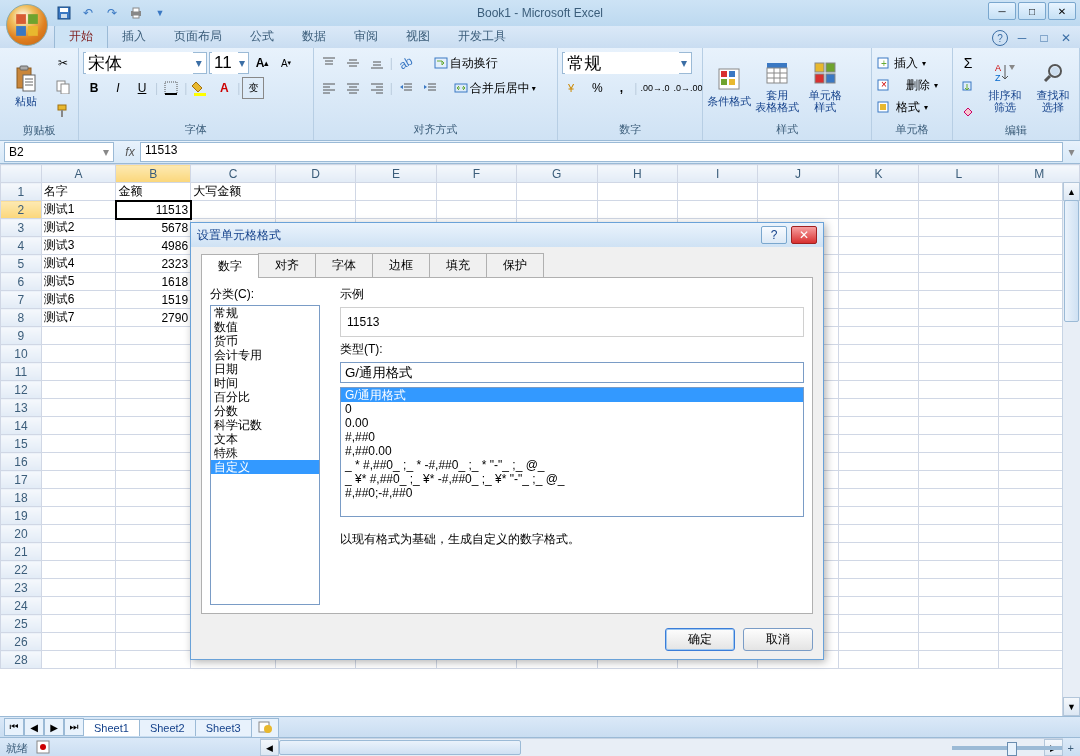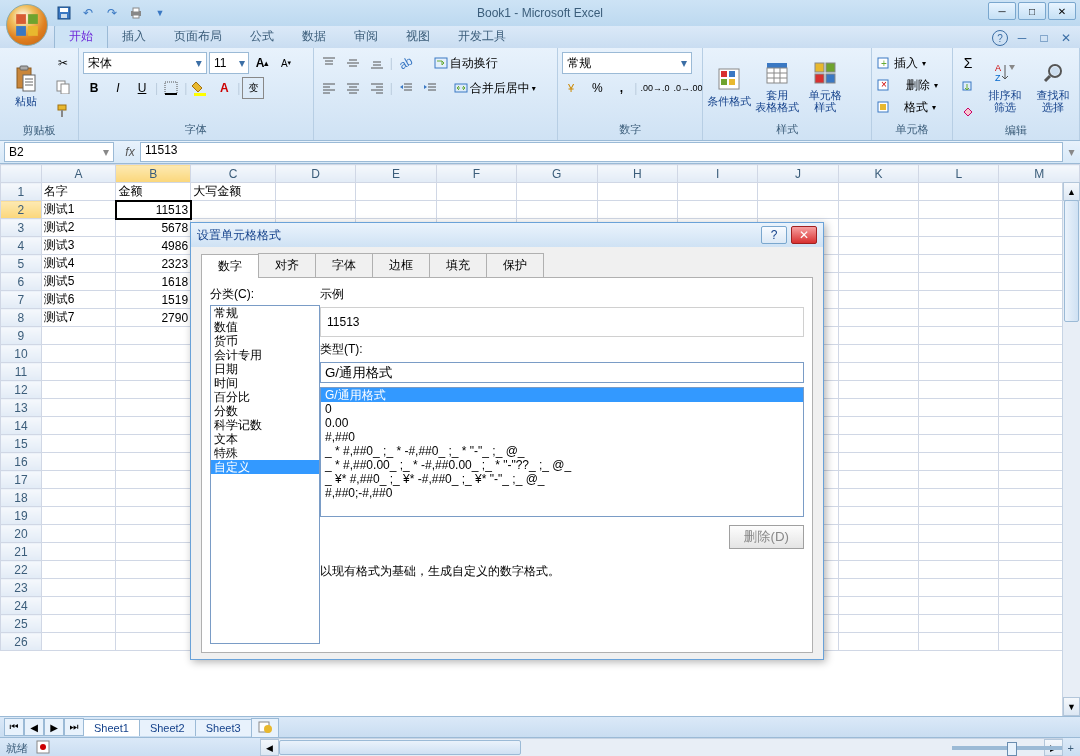--- a/index.html
+++ b/index.html
@@ -6,35 +6,35 @@
 .titlebar{height:26px;background:linear-gradient(#cde3f5,#bdd9f0);display:flex;align-items:center;position:relative}
 .office-btn{width:40px;height:40px;border-radius:50%;background:radial-gradient(circle at 40% 30%,#fff,#f0c060 30%,#e08020 60%,#c06010);border:1px solid #8aa;position:absolute;left:6px;top:4px;z-index:10;display:flex;align-items:center;justify-content:center}
 .office-btn svg{width:26px;height:26px}
 .qat{margin-left:54px;display:flex;gap:4px;align-items:center}
 .qat-btn{width:20px;height:20px;display:flex;align-items:center;justify-content:center}
 .title-text{position:absolute;left:50%;transform:translateX(-50%);color:#3b5d7a;font-size:12px}
 .winctrl{position:absolute;right:4px;top:2px;display:flex;gap:2px}
 .winctrl div{width:26px;height:16px;background:linear-gradient(#e8f4ff,#c5e0f5);border:1px solid #7aa7ce;border-radius:2px;display:flex;align-items:center;justify-content:center;font-size:10px}
 .ribbon-tabs{height:22px;background:linear-gradient(#dbe9f8,#c9ddf1);display:flex;align-items:end;padding-left:54px;gap:0}
 .rtab{padding:3px 14px;color:#3b5d7a;cursor:default}
-.rtab.active{background:#cde3f5;border:1px solid #9bbad6;border-bottom:none;border-radius:3px 3px 0 0;color:#6d28d9}
+.rtab.active{background:#cde3f5;border:1px solid #9bbad6;border-bottom:none;border-radius:3px 3px 0 0;color:#7f1d1d}
 .ribbon-help{position:absolute;right:6px;top:30px;display:flex;gap:6px;align-items:center}
 .ribbon-help span{width:16px;height:16px;display:flex;align-items:center;justify-content:center;color:#3b6ea5}
 .ribbon{height:92px;background:linear-gradient(#e8f2fc,#cfe2f4);border-bottom:1px solid #9bbad6;display:flex}
 .group{border-right:1px solid #b7cee4;display:flex;flex-direction:column;padding:2px 4px}
 .group-body{flex:1;display:flex;align-items:flex-start;gap:4px;padding-top:2px}
 .group-label{text-align:center;color:#3b5d7a;font-size:11px;padding:1px 0;position:relative}
 .bigbtn{display:flex;flex-direction:column;align-items:center;justify-content:center;width:44px;height:68px;gap:2px}
 .bigbtn .ico{width:28px;height:28px;display:flex;align-items:center;justify-content:center}
 .bigbtn .lbl{font-size:11px;color:#15428b;text-align:center;line-height:12px}
 .midbtn{display:flex;flex-direction:column;gap:2px}
 .rowbtn{display:flex;align-items:center;gap:2px;height:22px}
 .sbtn{min-width:20px;height:20px;border:1px solid transparent;display:flex;align-items:center;justify-content:center}
 .combo{height:20px;border:1px solid #9bbad6;background:#fff;display:flex;align-items:center;padding:0 2px}
-.combo input{border:none;outline:none;font-size:12px;width:100%}
+.combo input{border:none;outline:none;font-size:17px;width:100%}
 .combo .drop{width:12px;text-align:center;color:#3b6ea5}
 .fontname{width:118px}
 .fontsize{width:34px}
 .namebox-row{height:22px;background:linear-gradient(#e8f2fc,#d8e9f8);border-bottom:1px solid #9bbad6;display:flex;align-items:center}
 .namebox{width:100px;height:18px;background:#fff;border:1px solid #9bbad6;margin-left:4px;display:flex;align-items:center;padding:0 4px}
 .namebox .drop{margin-left:auto;color:#888}
 .fxbar{flex:1;display:flex;align-items:center;margin-left:6px}
 .fxico{width:20px;height:18px;display:flex;align-items:center;justify-content:center;font-style:italic;color:#555}
 .fxinput{flex:1;height:18px;background:#fff;border:1px solid #9bbad6;padding:0 4px}
 .sheet-area{position:relative;background:#fff;height:552px;overflow:hidden}
@@ -61,21 +61,21 @@
 
 .dialog{position:absolute;left:190px;top:222px;width:632px;height:436px;background:#f0f0f0;border:1px solid #6aa2d8;box-shadow:2px 2px 8px rgba(0,0,0,.3);display:flex;flex-direction:column}
 .dlg-title{height:24px;background:linear-gradient(#eaf3fc,#cfe2f4);display:flex;align-items:center;padding:0 6px;font-size:12px;color:#15428b}
 .dlg-title .spacer{flex:1}
 .dlg-title .dbtn{width:24px;height:16px;border:1px solid #7aa7ce;background:linear-gradient(#f8fbff,#dce9f6);margin-left:4px;display:flex;align-items:center;justify-content:center;border-radius:2px}
 .dlg-title .dbtn.close{background:linear-gradient(#f7a0a0,#d83030);border-color:#a02020;color:#fff}
 .dlg-body{flex:1;padding:6px 10px;display:flex;flex-direction:column}
 .dlg-tabs{display:flex;border-bottom:1px solid #b0b0b0}
 .dtab{padding:3px 16px;border:1px solid #b0b0b0;border-bottom:none;background:#f0f0f0;margin-right:-1px;position:relative}
 .dtab.active{background:#fff;top:1px}
-.dlg-content{flex:1;background:#fff;border:1px solid #b0b0b0;border-top:none;padding:8px;display:flex;gap:0;flex-direction:row}
+.dlg-content{flex:1;background:#fff;border:1px solid #b0b0b0;border-top:none;padding:8px;display:flex;gap:20px;flex-direction:row}
 .catcol{width:110px;display:flex;flex-direction:column}
 .catlabel{margin-bottom:2px}
 .catlist{flex:1;border:1px solid #7a9cc6;background:#fff;overflow:auto}
 .catlist div{padding:0 3px;line-height:14px;font-size:12px}
 .catlist div.sel{background:#3399ff;color:#fff}
 .rightcol{flex:1;display:flex;flex-direction:column;gap:4px}
 .samplebox{border:1px solid #d0d0d0;padding:4px 6px;height:20px;display:flex;align-items:center}
 .typeinput{border:1px solid #7a9cc6;padding:2px 4px;background:#fff}
 .fmtlist{border:1px solid #7a9cc6;height:128px;overflow-y:scroll;background:#fff}
 .fmtlist div{padding:0 4px;line-height:14px;font-size:12px;white-space:nowrap}
@@ -312,20 +312,21 @@
         <div class="sbtn" style="width:auto;padding:0 4px">
             <svg width="14" height="14" style="margin-right:2px">
               <rect x="1" y="3" width="12" height="8" fill="none" stroke="#3a78c3"></rect>
               <path d="M3 7h3M8 7h3M5 5l-2 2 2 2M9 5l2 2-2 2" fill="none" stroke="#6a3"></path>
             </svg>
             <span>合并后居中</span>
             <span style="font-size:8px;margin-left:2px">▾</span>
           </div>
       </div>
     </div>
+    <div class="group-label">对齐方式</div>
   </div>
 
   <div class="group" style="width:136px">
     <div class="group-body" style="flex-direction:column;gap:3px">
       <div class="rowbtn">
         <div class="combo" style="width:124px">
             <input readonly="" value="常规" style="">
             <span class="drop">▾</span>
           </div>
       </div>
@@ -405,21 +406,21 @@
             <text x="5" y="10" font-size="10" fill="#c00">×</text>
           </svg>
           <span style="margin-left:14px">删除</span>
           <span style="font-size:8px;margin-left:2px">▾</span>
         </div>
       <div class="rowbtn">
           <svg width="14" height="14">
             <rect x="2" y="2" width="10" height="10" fill="#fff" stroke="#3a78c3"></rect>
             <rect x="4" y="4" width="6" height="6" fill="#e8b82e"></rect>
           </svg>
-          <span style="margin-left:12px">格式</span>
+          <span style="margin-left:4px">格式</span>
           <span style="font-size:8px;margin-left:2px">▾</span>
         </div>
     </div>
     <div class="group-label">单元格</div>
   </div>
 
   <div class="group" style="flex:1">
     <div class="group-body">
       <div class="midbtn">
         <div class="sbtn" style="font-size:14px">Σ</div>
@@ -890,20 +891,36 @@
             <td class=""></td>
             <td class=""></td>
             <td class=""></td>
             <td class=""></td>
             <td class=""></td>
             <td class=""></td>
             <td class=""></td>
           </tr>
           <tr>
             <th class="rowh rh-26">26</th>
+            <td class=""></td>
+            <td class=""></td>
+            <td class=""></td>
+            <td class=""></td>
+            <td class=""></td>
+            <td class=""></td>
+            <td class=""></td>
+            <td class=""></td>
+            <td class=""></td>
+            <td class=""></td>
+            <td class=""></td>
+            <td class=""></td>
+            <td class=""></td>
+          </tr>
+          <tr>
+            <th class="rowh rh-28">28</th>
             <td class=""></td>
             <td class=""></td>
             <td class=""></td>
             <td class=""></td>
             <td class=""></td>
             <td class=""></td>
             <td class=""></td>
             <td class=""></td>
             <td class=""></td>
             <td class=""></td>
@@ -1003,25 +1020,26 @@
         <div class="samplebox">
             <span>11513</span>
           </div>
         <div>类型(T):</div>
         <input class="typeinput" value="G/通用格式" style="">
         <div class="fmtlist" id="fmtlist">
             <div class="sel">G/通用格式</div>
             <div>0</div>
             <div>0.00</div>
             <div>#,##0</div>
+            <div>#,##0.00</div>
             <div>_ * #,##0_ ;_ * -#,##0_ ;_ * "-"_ ;_ @_ </div>
-            <div>_ * #,##0.00_ ;_ * -#,##0.00_ ;_ * "-"??_ ;_ @_ </div>
             <div>_ ¥* #,##0_ ;_ ¥* -#,##0_ ;_ ¥* "-"_ ;_ @_ </div>
             <div>#,##0;-#,##0</div>
           </div>
-        <div class="delrow">
-            <button class="delbtn">删除(D)</button>
-          </div>
         <div class="hint">以现有格式为基础，生成自定义的数字格式。</div>
       </div>
     </div>
   </div>
+  <div class="dlg-buttons">
+    <button class="default">确定</button>
+    <button>取消</button>
+  </div>
 </div>
 
 </body></html>

